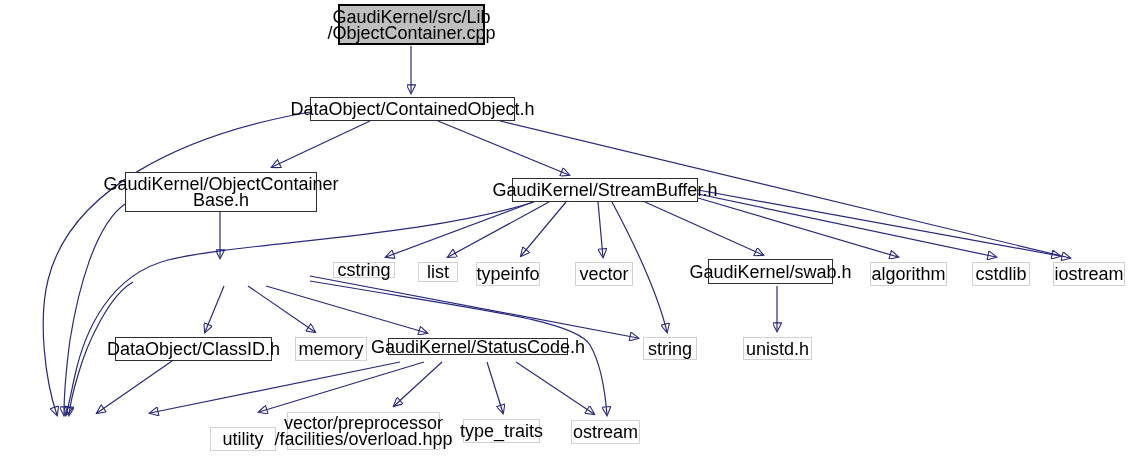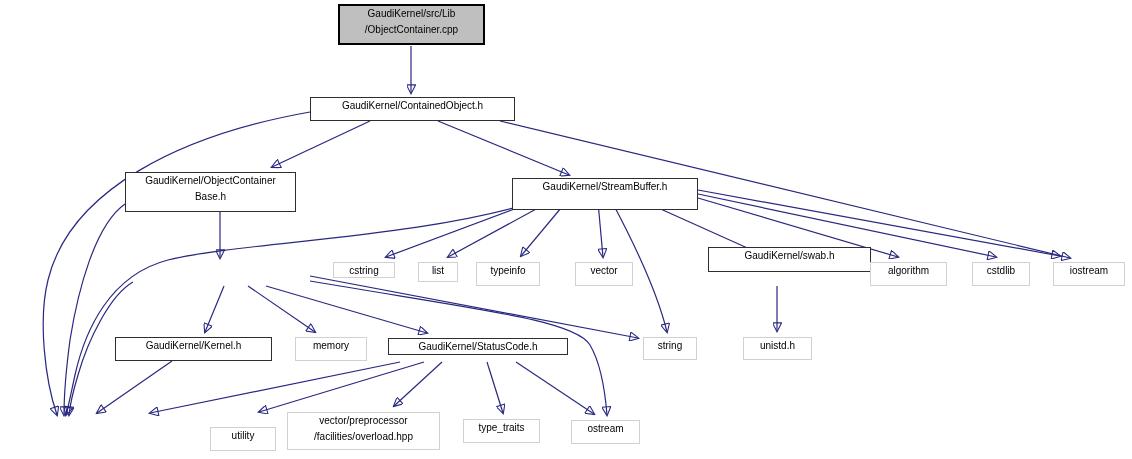--- a/index.html
+++ b/index.html
@@ -1,22 +1,22 @@
 <!DOCTYPE html>
 <html><head>
 <meta charset="utf-8">
 <style>
   html,body{margin:0;padding:0;background:#ffffff;}
   body{width:1132px;height:459px;font-family:"Liberation Sans",sans-serif;}
   #canvas{position:relative;width:1132px;height:459px;background:#ffffff;overflow:hidden;}
   svg.edges{position:absolute;left:0;top:0;}
   svg.edges path{fill:none;stroke:#282880;stroke-width:1.2;}
   .node{
-    position:absolute;display:flex;flex-direction:column;align-items:center;
-    text-align:center;font-size:10px;line-height:16px;color:#000;box-sizing:border-box;
+    position:absolute;display:flex;flex-direction:column;align-items:center;justify-content:center;
+    text-align:center;font-size:18px;line-height:16px;color:#000;box-sizing:border-box;
     background:#ffffff;white-space:nowrap;
   }
   .node span{display:block;}
   .source{background:#bfbfbf;border:2px solid #000000;}
   .project{border:1.5px solid #2e2e2e;}
   .system{border:1px solid #d1d1d1;}
 </style>
 </head>
 <body>
 
@@ -59,67 +59,67 @@
     <path d="M516,362 L594,414" marker-end="url(#ah)"></path>
     <path d="M777,286 L777,331" marker-end="url(#ah)"></path>
   </svg>
 
   <div class="node source" style="left:338px;top:4px;width:147px;height:41px">
     <span>GaudiKernel/src/Lib</span>
     <span>/ObjectContainer.cpp</span>
   </div>
 
   <div class="node project" style="left:310px;top:97px;width:205px;height:24px">
-    <span>GaudiKernel/ContainedObject.h</span>
+    <span>DataObject/ContainedObject.h</span>
   </div>
 
-  <div class="node project" style="left:125px;top:172px;width:171px;height:40px">
+  <div class="node project" style="left:125px;top:172px;width:192px;height:40px">
     <span>GaudiKernel/ObjectContainer</span>
     <span>Base.h</span>
   </div>
 
-  <div class="node project" style="left:512px;top:178px;width:186px;height:32px">
+  <div class="node project" style="left:512px;top:178px;width:186px;height:24px">
     <span>GaudiKernel/StreamBuffer.h</span>
   </div>
 
 
   <div class="node system" style="left:333px;top:262px;width:62px;height:16px">
     <span>cstring</span>
   </div>
 
   <div class="node system" style="left:418px;top:262px;width:40px;height:20px">
     <span>list</span>
   </div>
 
   <div class="node system" style="left:476px;top:262px;width:64px;height:24px">
     <span>typeinfo</span>
   </div>
 
   <div class="node system" style="left:575px;top:262px;width:58px;height:24px">
     <span>vector</span>
   </div>
 
-  <div class="node project" style="left:708px;top:247px;width:163px;height:25px">
+  <div class="node project" style="left:708px;top:259px;width:125px;height:25px">
     <span>GaudiKernel/swab.h</span>
   </div>
 
   <div class="node system" style="left:870px;top:262px;width:77px;height:24px">
     <span>algorithm</span>
   </div>
 
   <div class="node system" style="left:972px;top:262px;width:58px;height:24px">
     <span>cstdlib</span>
   </div>
 
   <div class="node system" style="left:1053px;top:262px;width:72px;height:24px">
     <span>iostream</span>
   </div>
 
   <div class="node project" style="left:115px;top:337px;width:157px;height:24px">
-    <span>GaudiKernel/Kernel.h</span>
+    <span>DataObject/ClassID.h</span>
   </div>
 
   <div class="node system" style="left:295px;top:337px;width:72px;height:24px">
     <span>memory</span>
   </div>
 
   <div class="node project" style="left:388px;top:338px;width:180px;height:17px">
     <span>GaudiKernel/StatusCode.h</span>
   </div>
 

